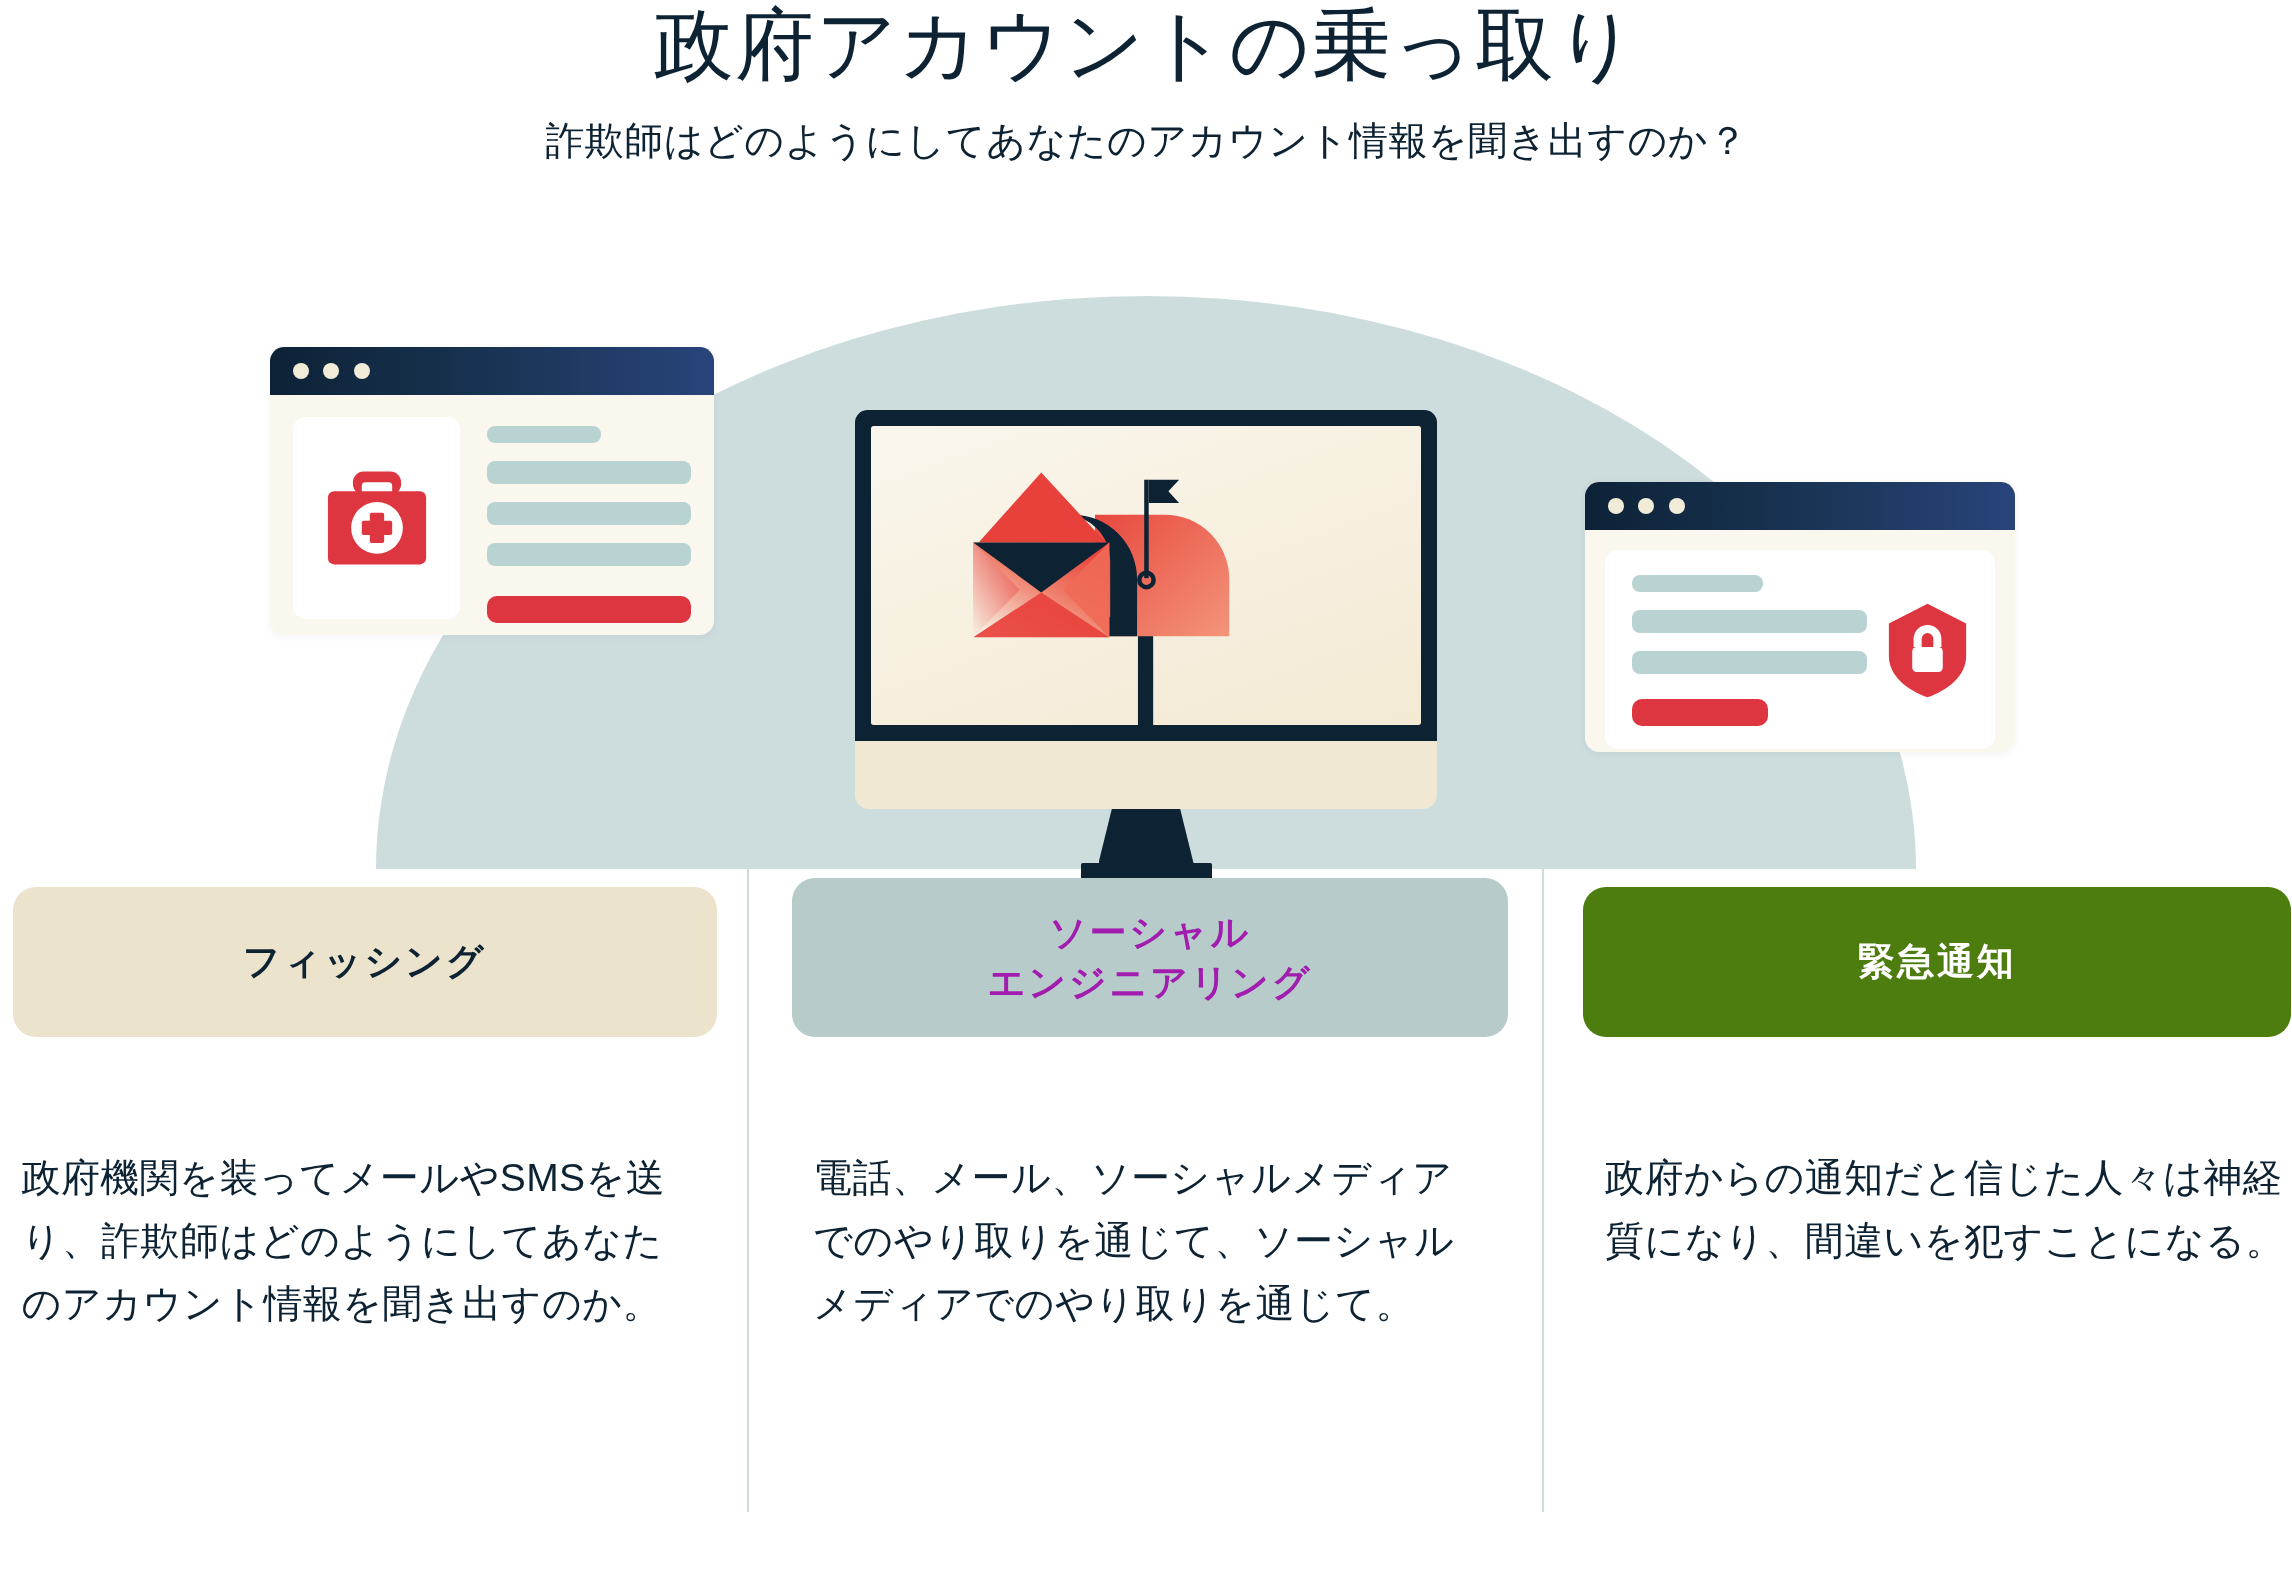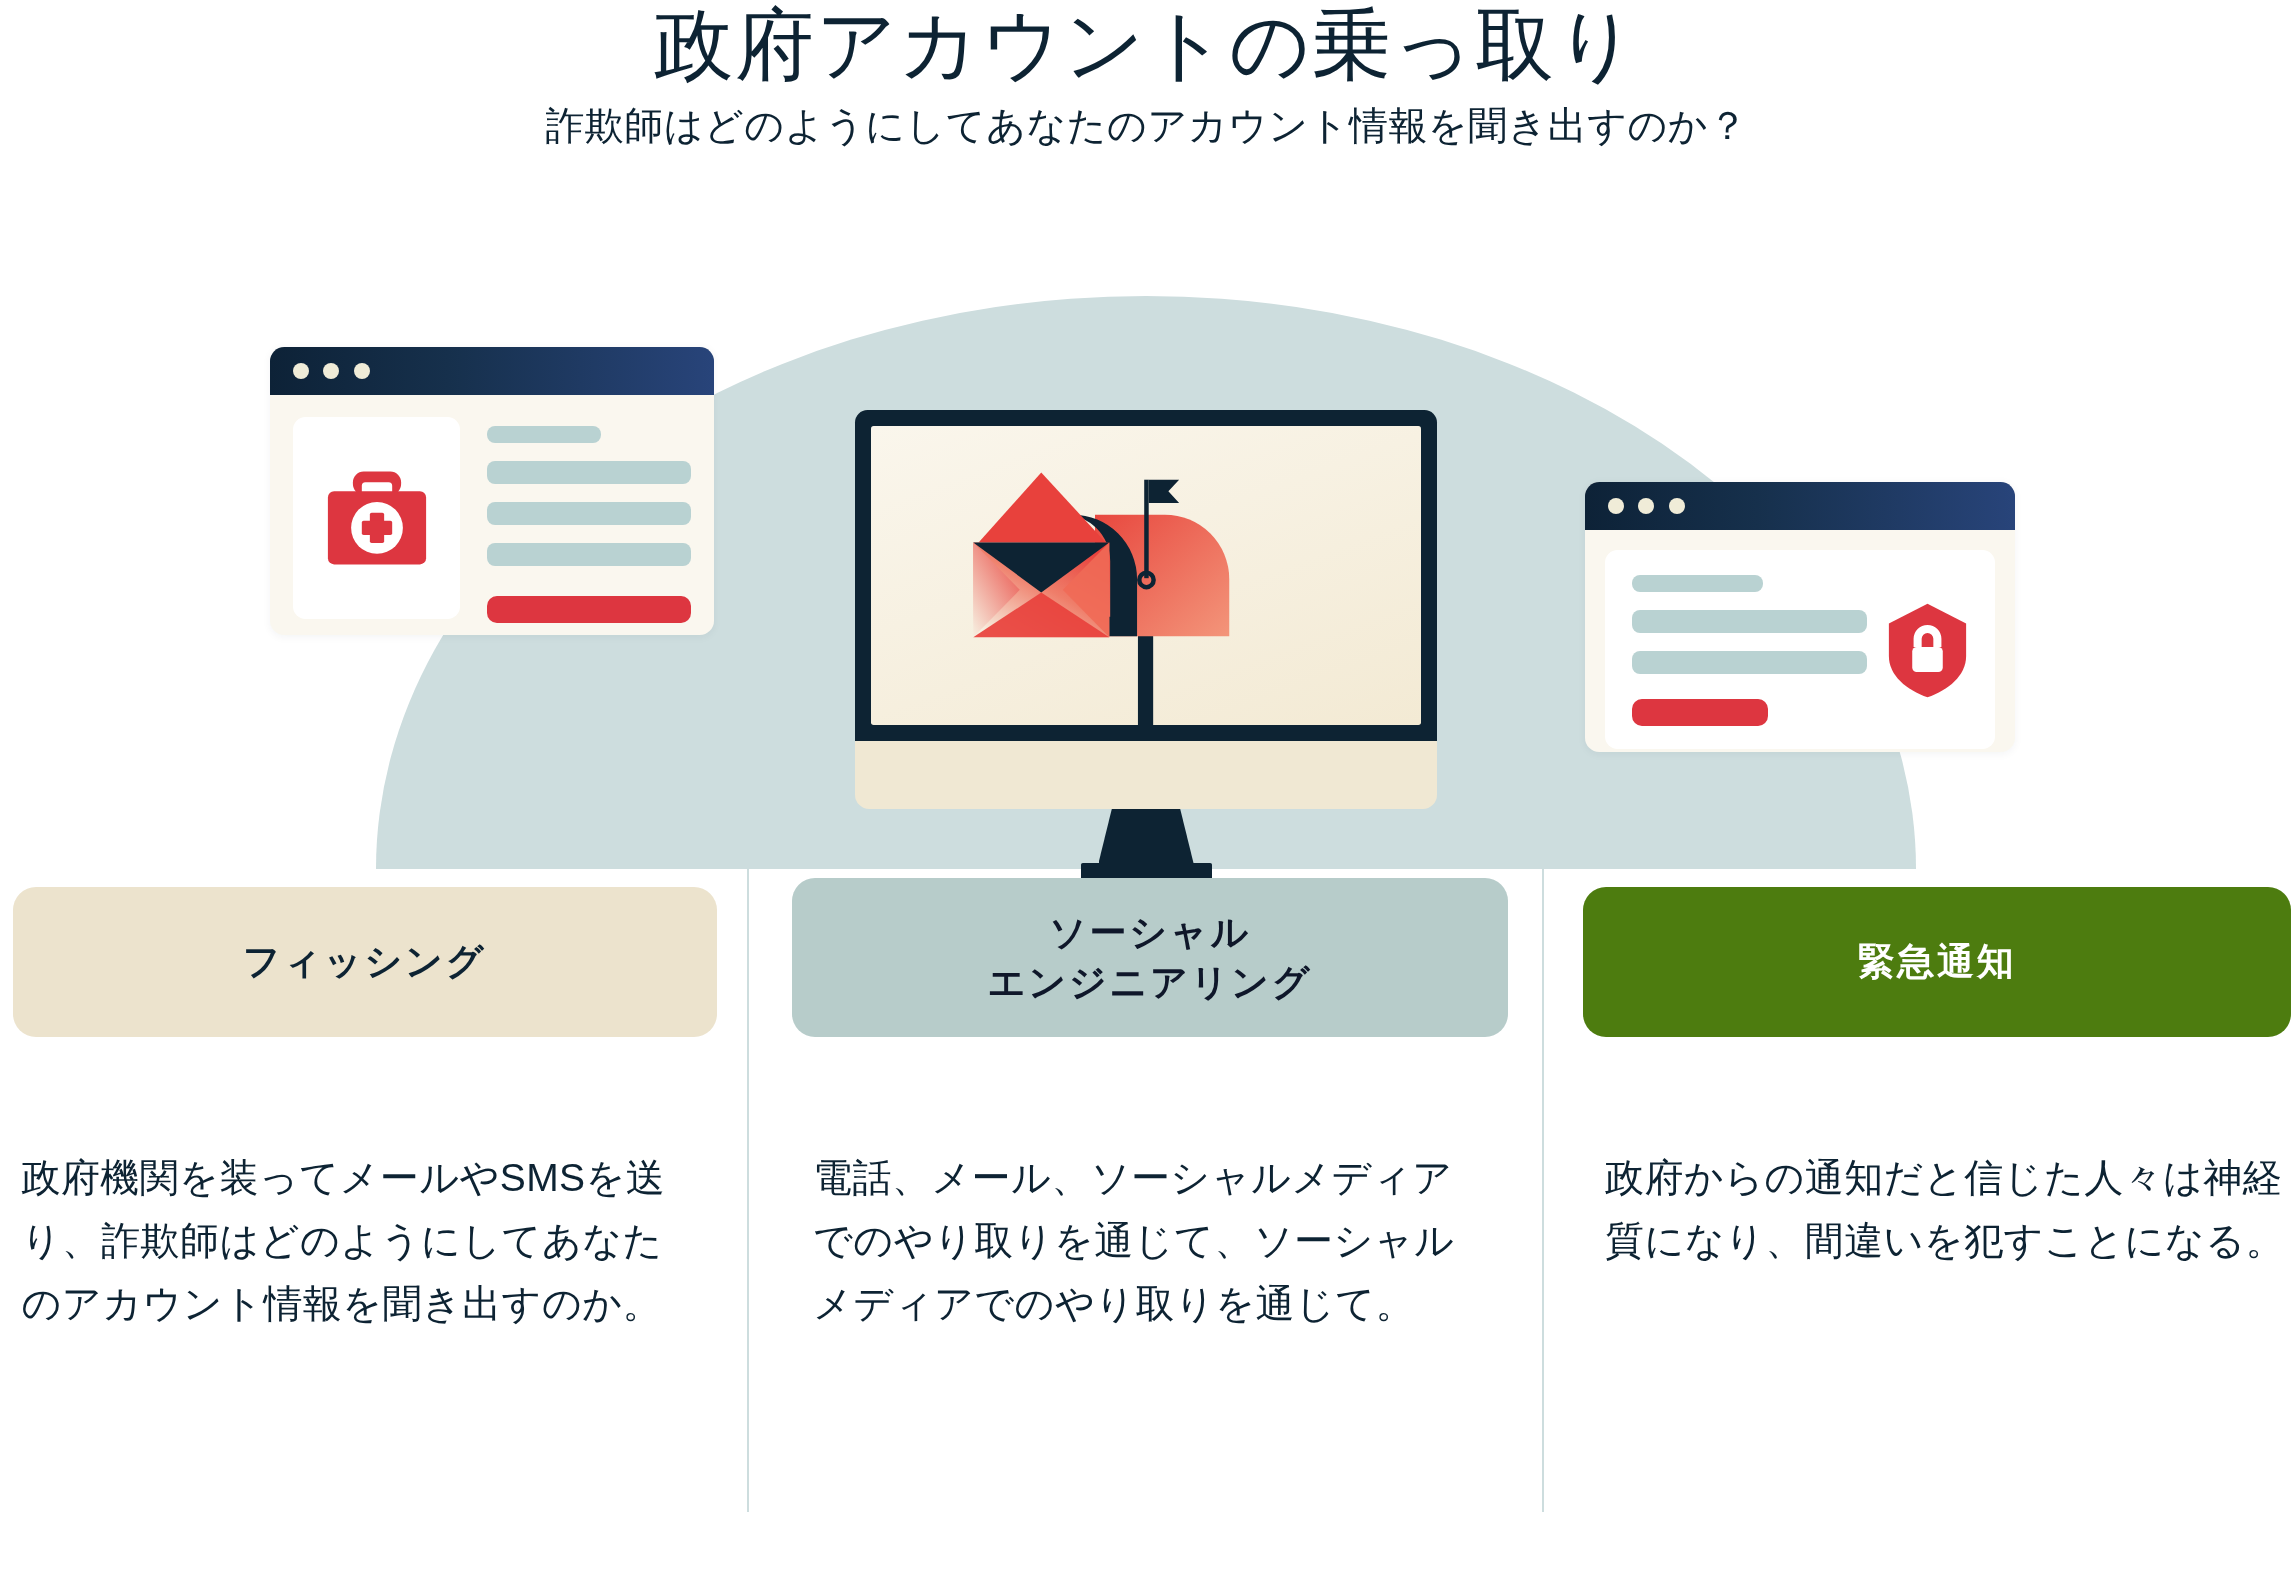--- a/index.html
+++ b/index.html
@@ -33,21 +33,21 @@
     font-weight: 400;
     color: #0d2333;
     letter-spacing: 1.8px;
     padding-top: 1.8px;
   }
   .subtitle {
     font-size: 39px;
     line-height: 1.2;
     font-weight: 400;
     color: #0d2333;
-    margin-top: 16px;
+    margin-top: 31px;
     letter-spacing: 0.4px;
   }
 
   
   .arc {
     position: absolute;
     left: 376px;
     top: 296px;
     width: 1540px;
     height: 573px;
@@ -182,21 +182,21 @@
     display: flex;
     align-items: center;
     justify-content: center;
     text-align: center;
     font-weight: bold;
     font-size: 37px;
     line-height: 1.35;
     letter-spacing: 2.7px;
   }
   .card-1 { left: 12.5px;   top: 9px; width: 704px; height: 150px; background: #ece3cd; color: #0d2333; }
-  .card-2 { left: 792px;  top: 0px;  width: 716px; height: 159px; background: #b7ccca; color: #0f172a; }
+  .card-2 { left: 792px;  top: 0px;  width: 716px; height: 159px; background: #b7ccca; color: #a21caf; }
   .card-3 { left: 1583px; top: 9px; width: 708px; height: 150px; background: #4d7c0f; color: #ffffff; }
 
   
   .divider {
     position: absolute;
     width: 1.8px;
     background: #cdddde;
     z-index: 5;
   }
   .div-1 { left: 747px;  top: 867px; height: 645px; }

